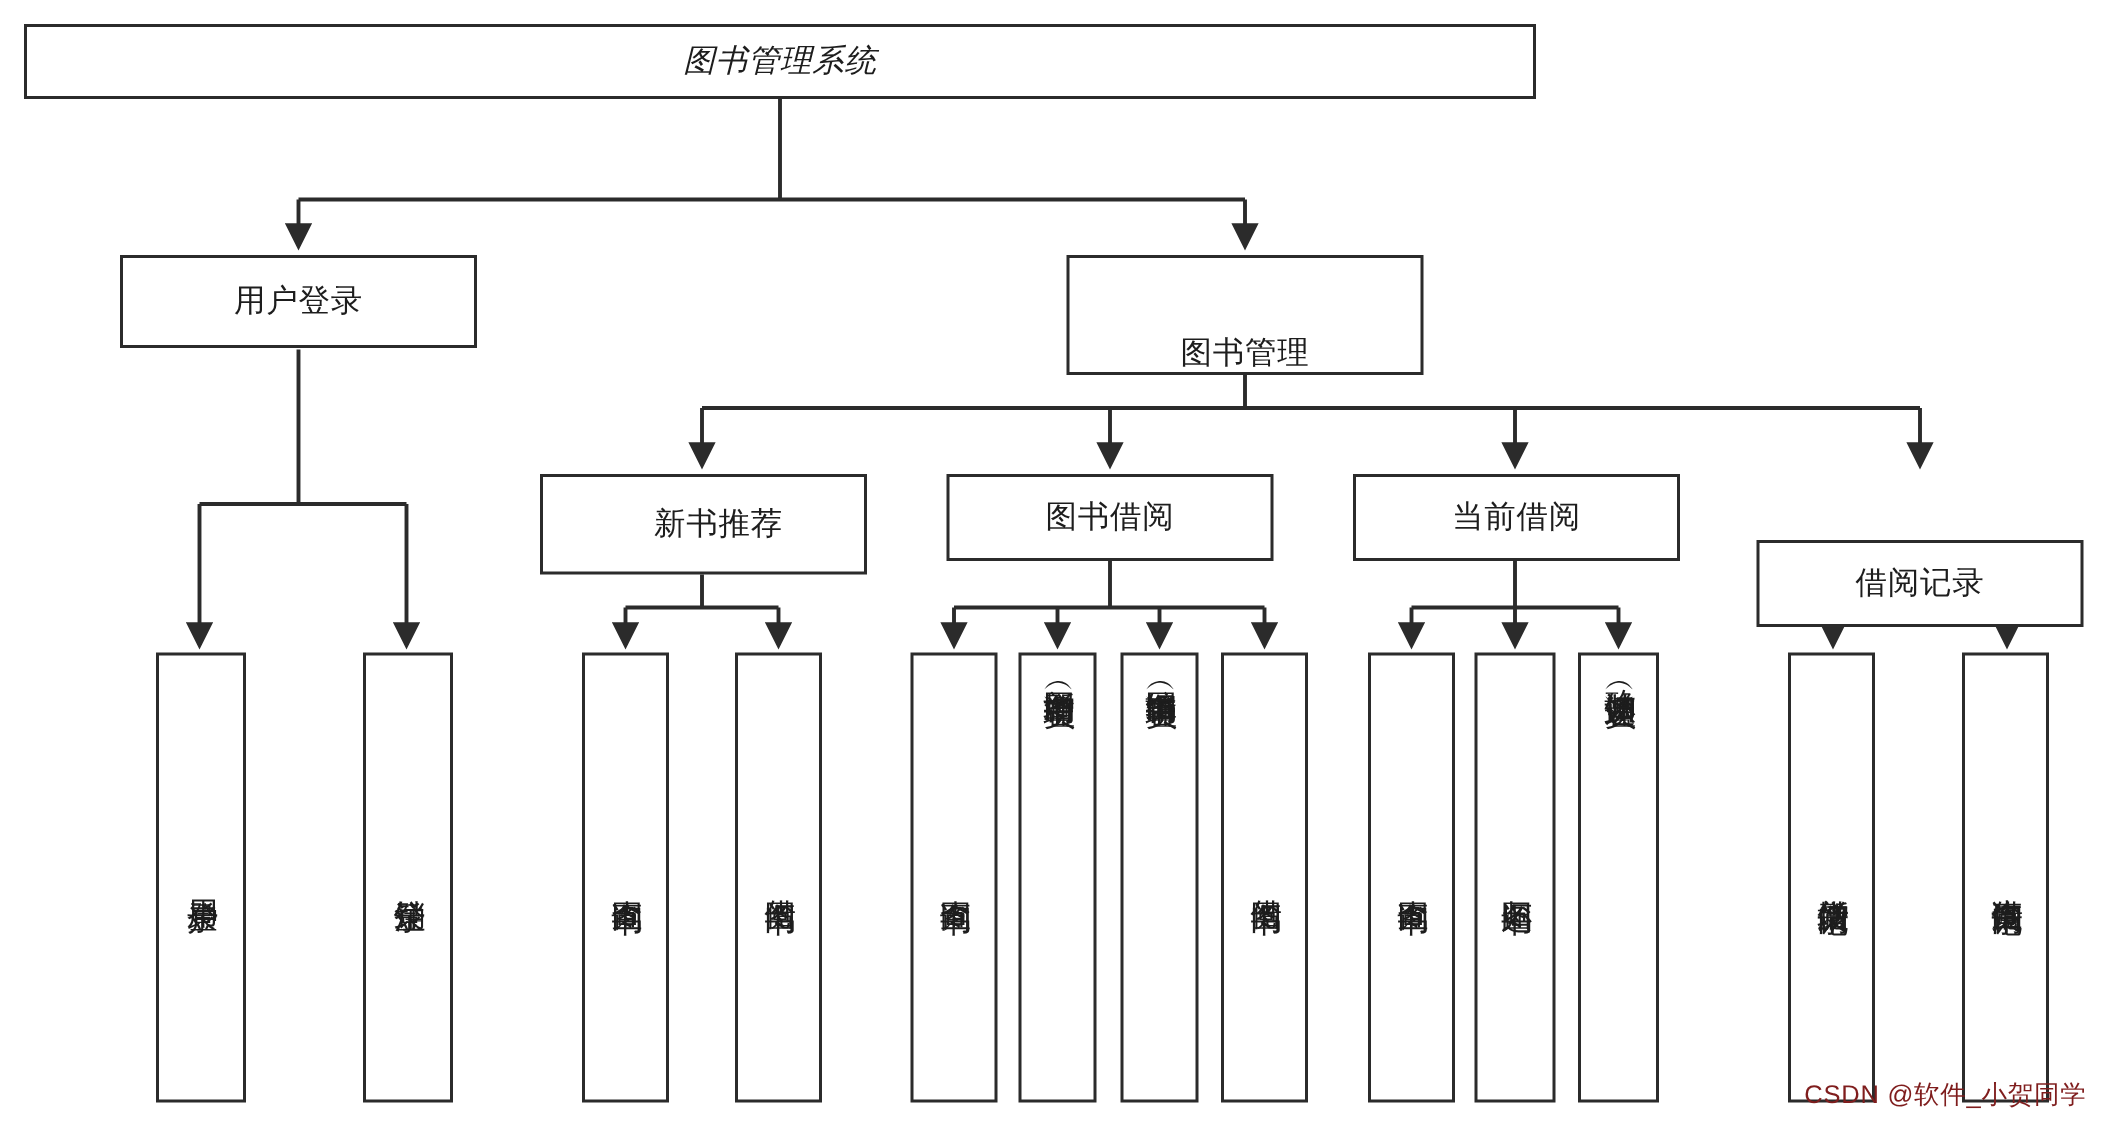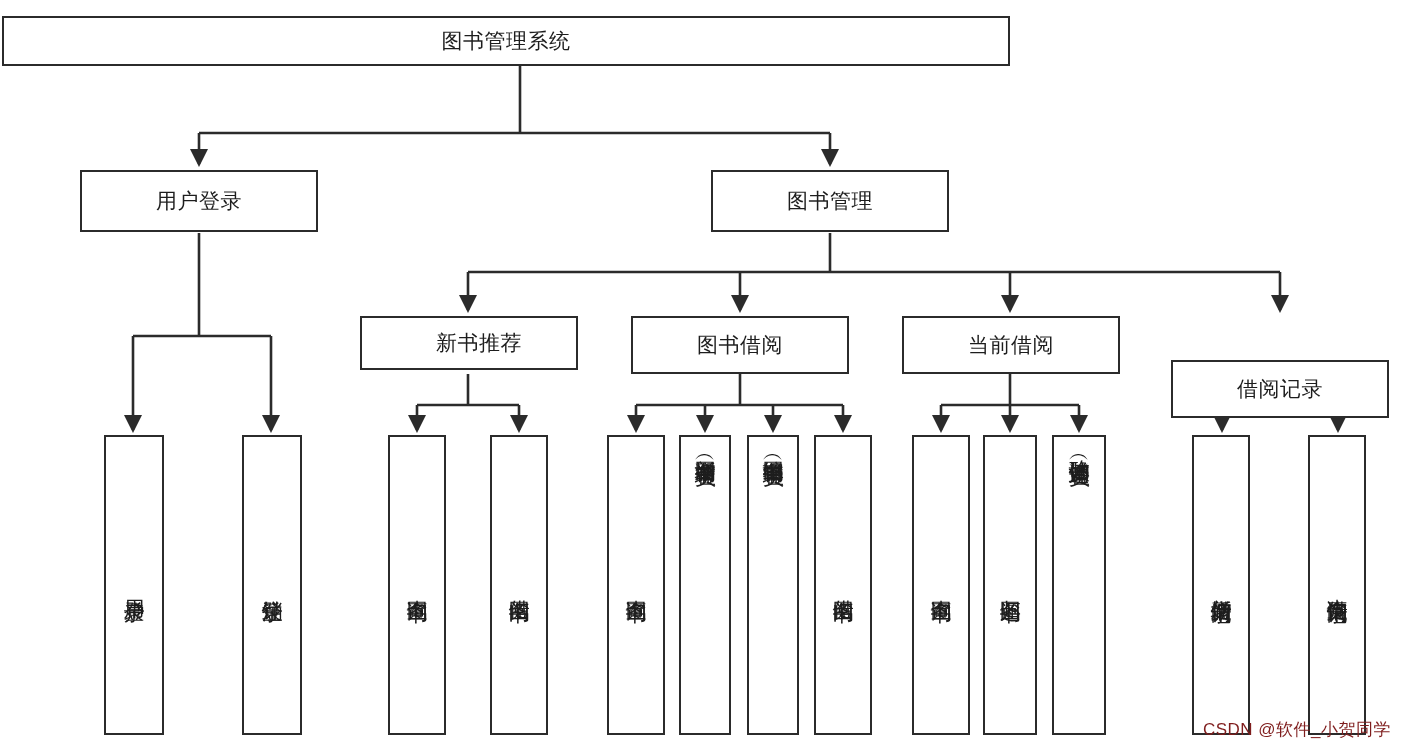--- a/index.html
+++ b/index.html
@@ -120,33 +120,33 @@
       <path d="M 1010 405 L 1010 430" marker-end="url(#arrow)"></path>
       <path d="M 1079 405 L 1079 430" marker-end="url(#arrow)"></path>
 
       <path d="M 1280 374 L 1280 400"></path>
       <path d="M 1222 400 L 1338 400"></path>
       <path d="M 1222 400 L 1222 430" marker-end="url(#arrow)"></path>
       <path d="M 1338 400 L 1338 430" marker-end="url(#arrow)"></path>
     </g>
   </svg>
 
-  <div class="node node-h" style="left:2px; top:16px; width:1008px; height:50px;">
+  <div class="node node-h" style="left:16px; top:16px; width:1008px; height:50px;font-style:italic;">
     <span class="node-label">图书管理系统</span>
   </div>
 
   <div class="node node-h" style="left:80px; top:170px; width:238px; height:62px;">
     <span class="node-label">用户登录</span>
   </div>
 
-  <div class="node node-h" style="left:711px; top:170px; width:238px; height:62px;">
+  <div class="node node-h" style="left:711px; top:170px; width:238px; height:80px;align-items:flex-end;">
     <span class="node-label">图书管理</span>
   </div>
 
-  <div class="node node-h" style="left:360px; top:316px; width:218px; height:54px;padding-left:20px;">
+  <div class="node node-h" style="left:360px; top:316px; width:218px; height:67px;padding-left:20px;">
     <span class="node-label">新书推荐</span>
   </div>
 
   <div class="node node-h" style="left:631px; top:316px; width:218px; height:58px;">
     <span class="node-label">图书借阅</span>
   </div>
 
   <div class="node node-h" style="left:902px; top:316px; width:218px; height:58px;">
     <span class="node-label">当前借阅</span>
   </div>

